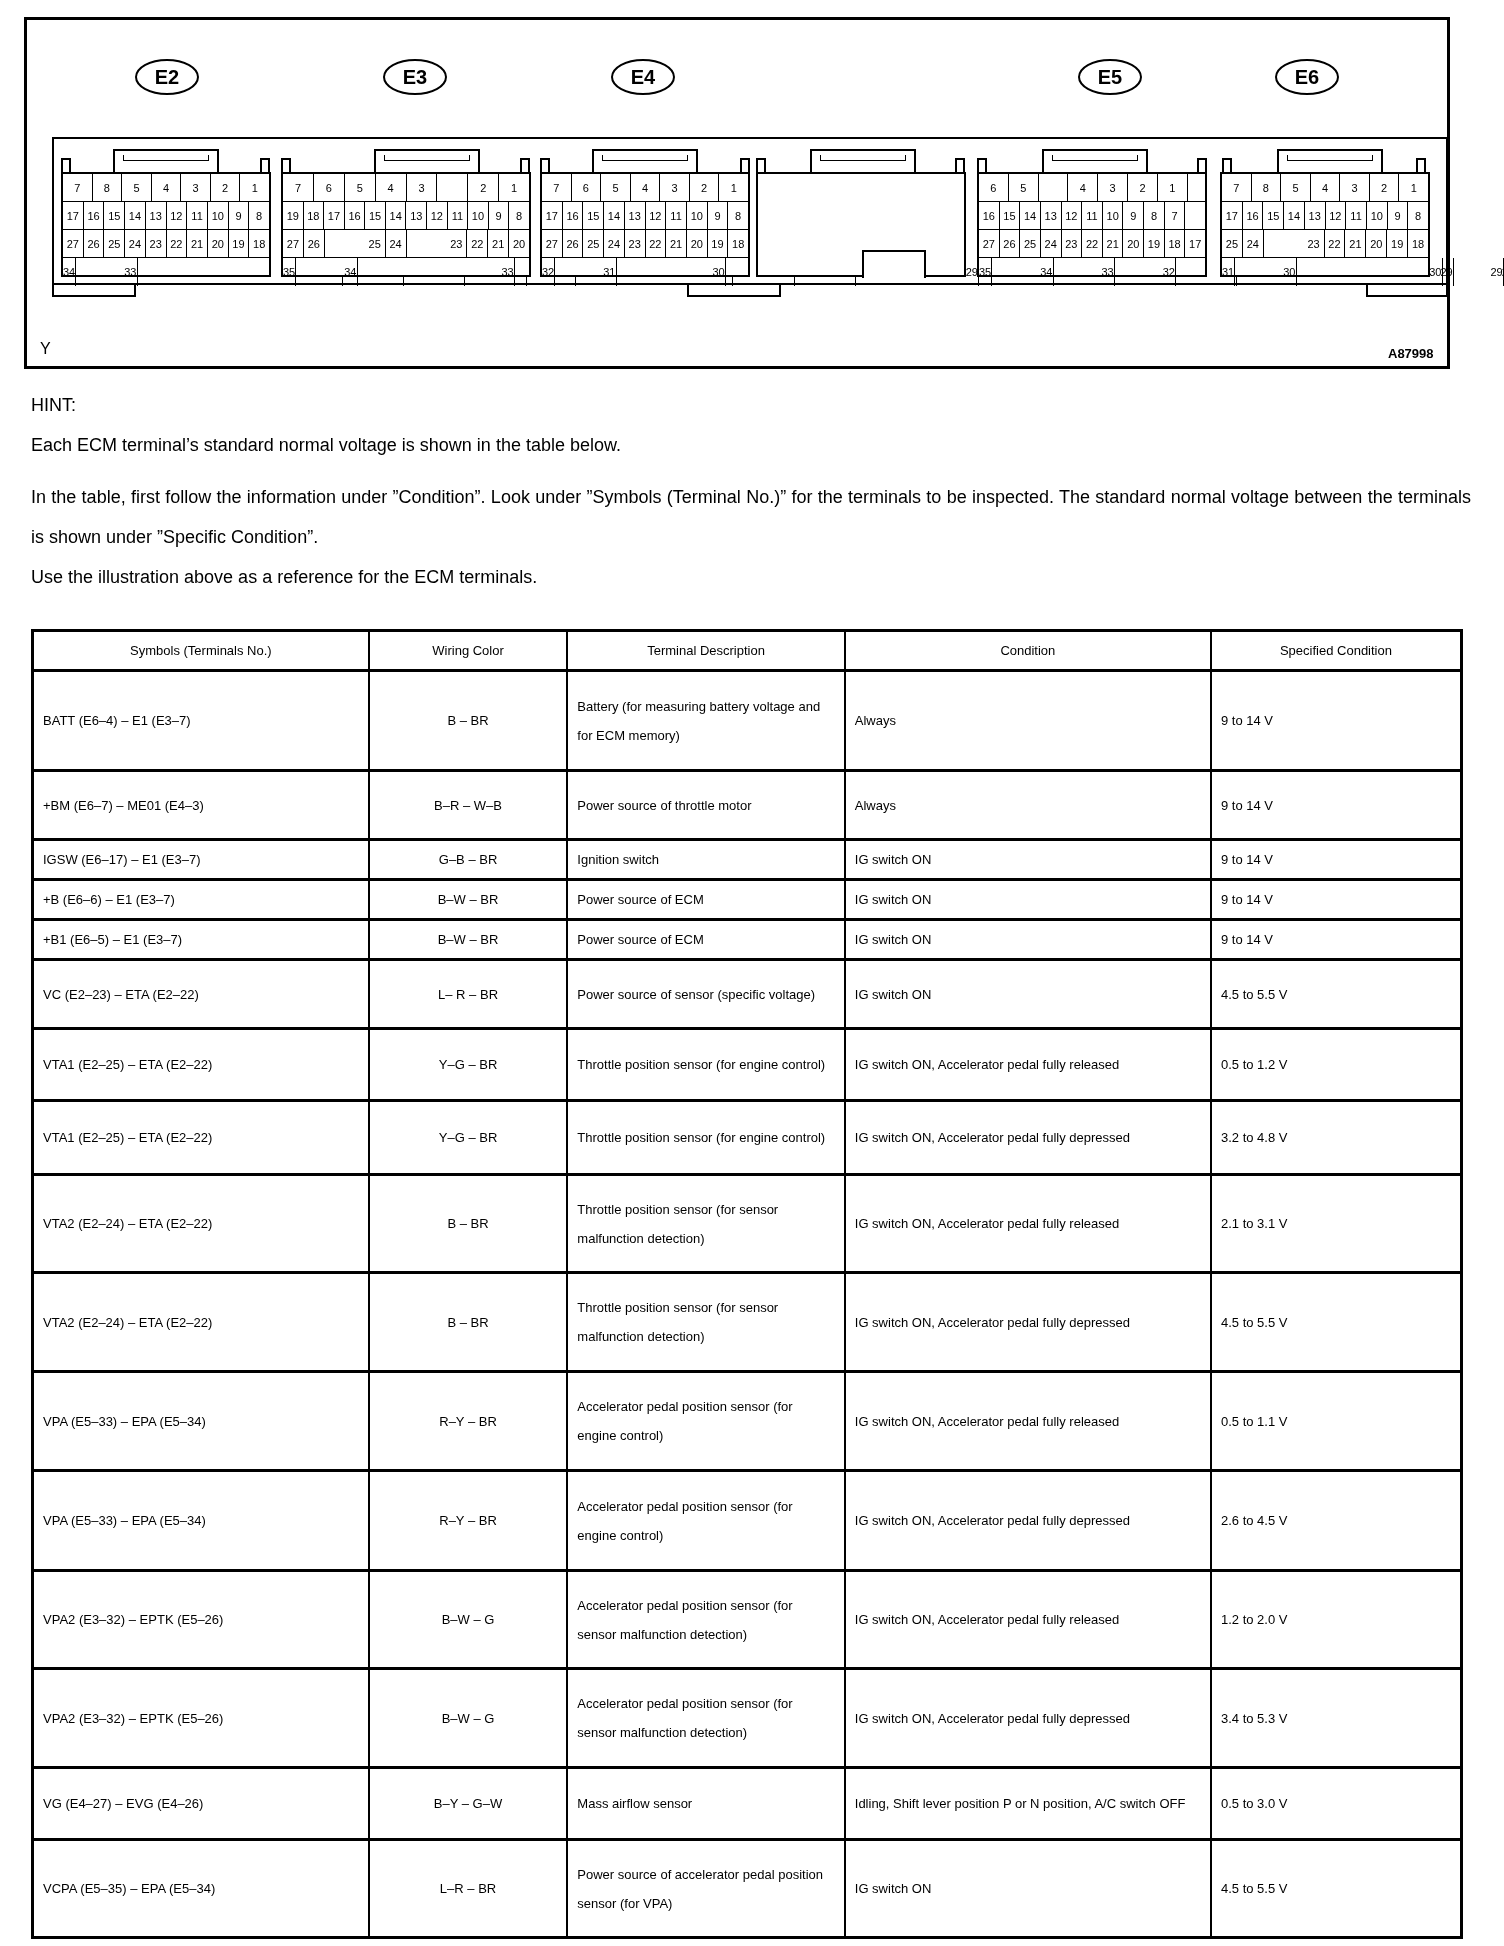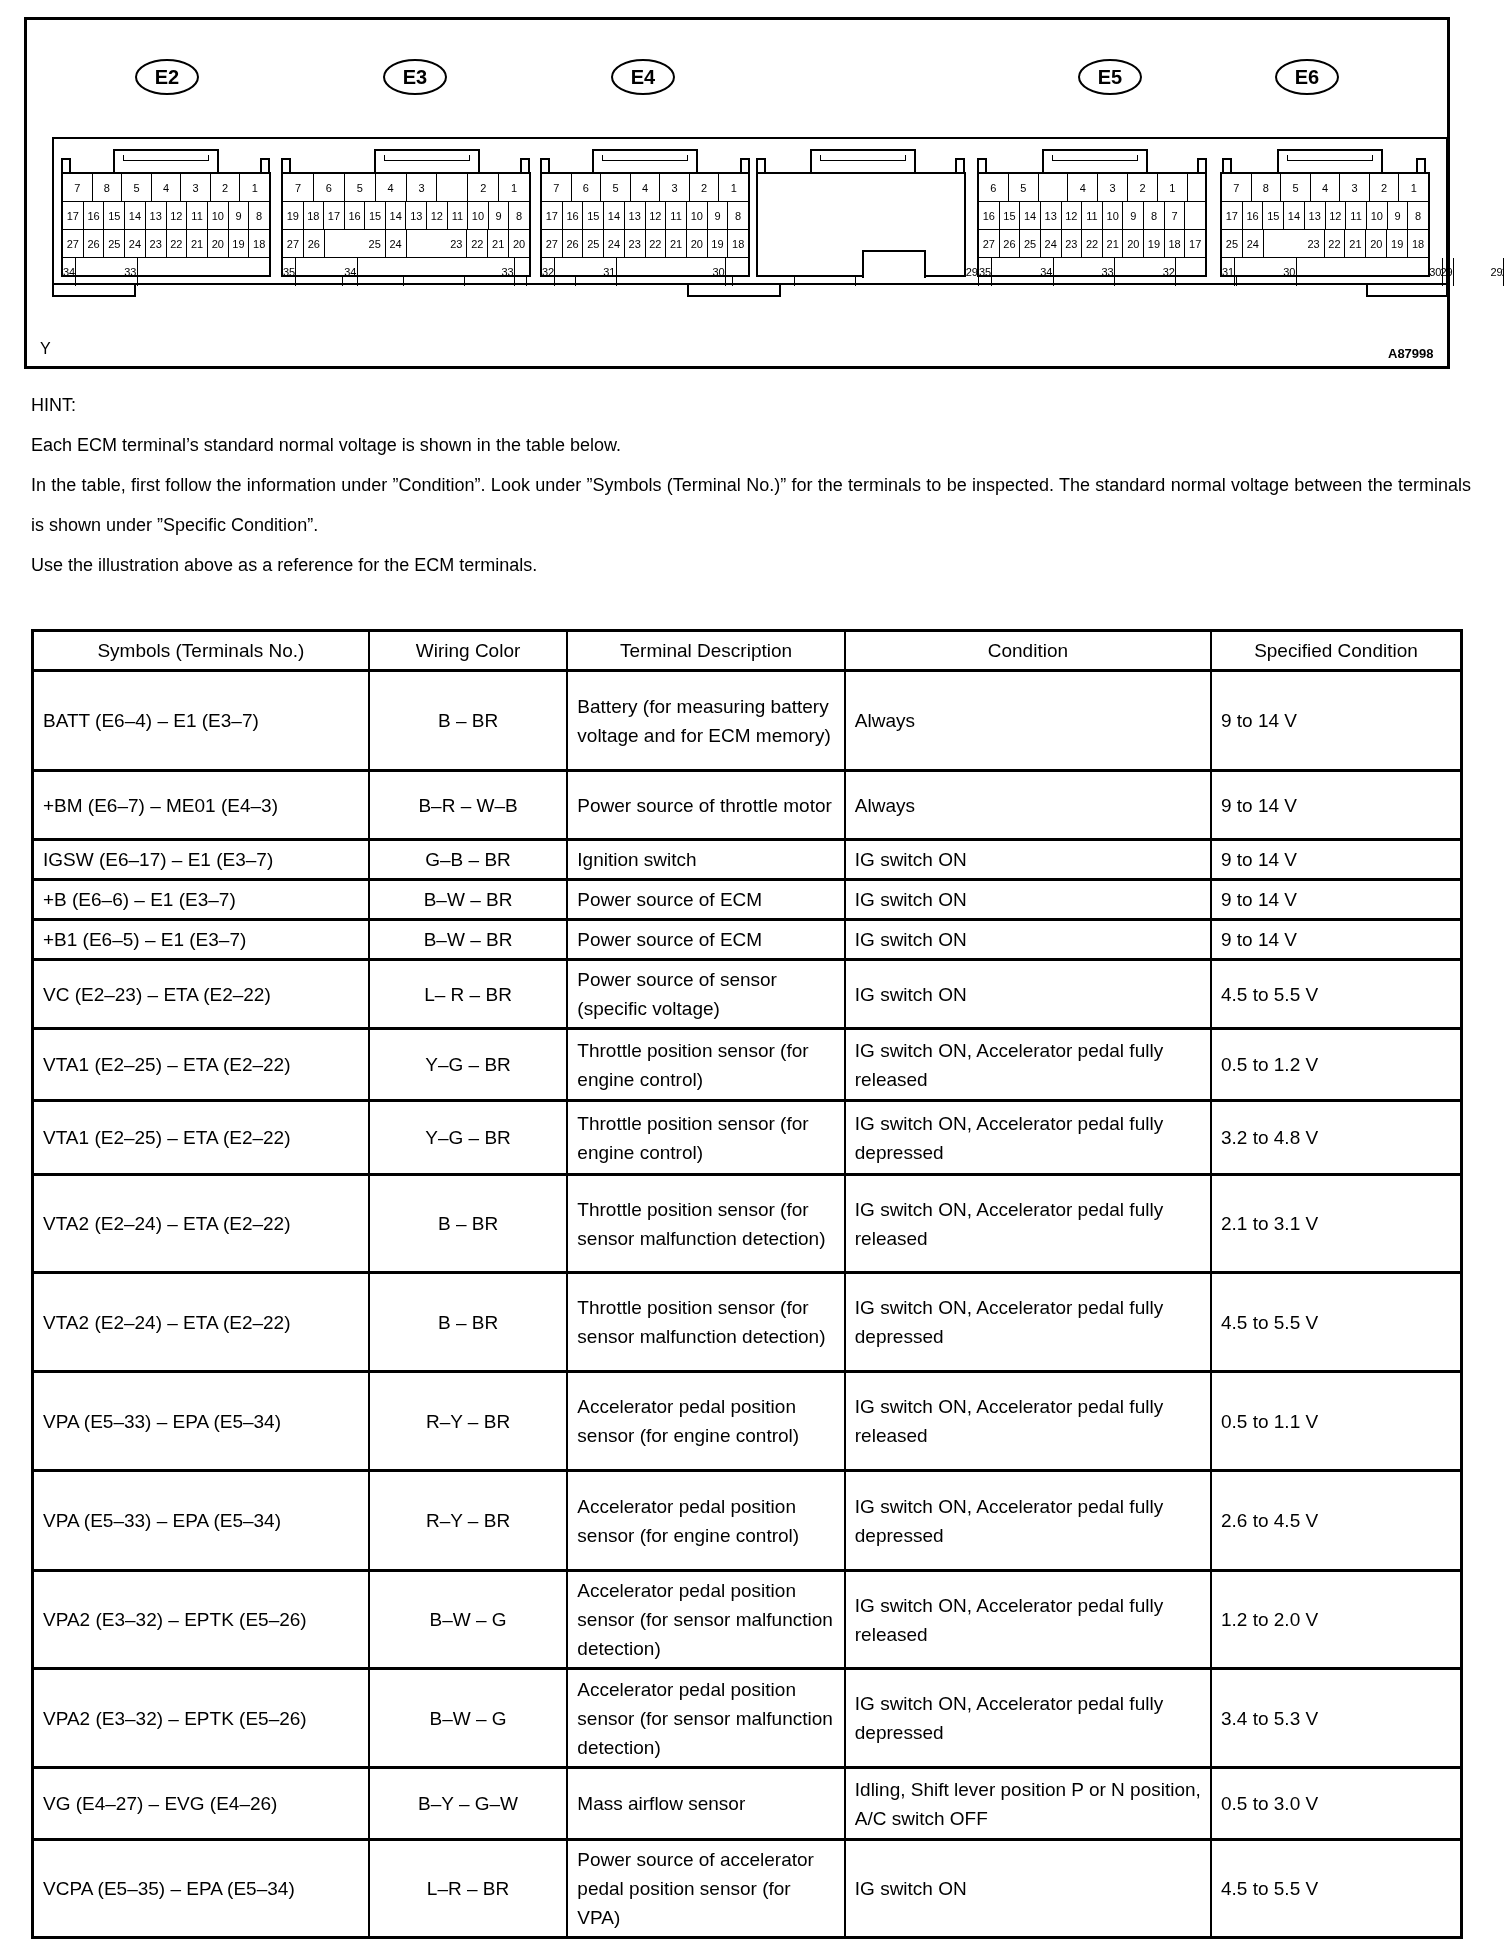--- a/index.html
+++ b/index.html
@@ -24,21 +24,21 @@
          display:flex; align-items:center; justify-content:center; }
   .pin:last-child { border-right:none; }
   .pin.blank { visibility:hidden; border:none; }
   .blank-conn { position:absolute; border:2px solid #000; box-sizing:border-box; background:#fff; }
   .notch { position:absolute; border:2px solid #000; border-bottom:none; box-sizing:border-box; background:#fff; }
   .corner-y { position:absolute; left:40px; top:340px; font-size:16px; }
   .fig-id { position:absolute; left:1388px; top:346px; font-size:13px; font-weight:bold; }
   .hint { position:absolute; left:31px; top:385px; width:1440px; font-size:18px; line-height:40px; }
   .hint p { margin:0; }
   table.spec { position:absolute; left:31px; top:629px; border-collapse:collapse; width:1432px;
-               font-size:19px; }
+               font-size:13px; }
   table.spec th, table.spec td { border:2px solid #000; padding:4px 9px; vertical-align:middle; line-height:29px; }
   table.spec th { font-weight:normal; text-align:center; height:28px; }
   table.spec tr.r td { border-top:3.5px solid #000; }
   table.spec td.c2 { text-align:center; }
   table.spec { border:3px solid #000; }
 </style>
 </head>
 <body>
 
 <div class="frame"></div>
@@ -349,21 +349,21 @@
     </div>
   </div>
 </div>
 
 <div class="corner-y">Y</div>
 <div class="fig-id">A87998</div>
 
 <div class="hint">
   <p>HINT:</p>
   <p>Each ECM terminal’s standard normal voltage is shown in the table below.</p>
-  <p style="text-align:justify;">In the table, first follow the information under ”Condition”. Look under ”Symbols (Terminal No.)” for the terminals to be inspected. The standard normal voltage between the terminals is shown under ”Specific Condition”.</p>
+  <p style="text-align:justify;margin-top:12px;">In the table, first follow the information under ”Condition”. Look under ”Symbols (Terminal No.)” for the terminals to be inspected. The standard normal voltage between the terminals is shown under ”Specific Condition”.</p>
   <p>Use the illustration above as a reference for the ECM terminals.</p>
 </div>
 
 <table class="spec">
   <colgroup>
     <col style="width:337px">
       <col style="width:199px">
       <col style="width:278px">
       <col style="width:367px">
       <col style="width:251px">

